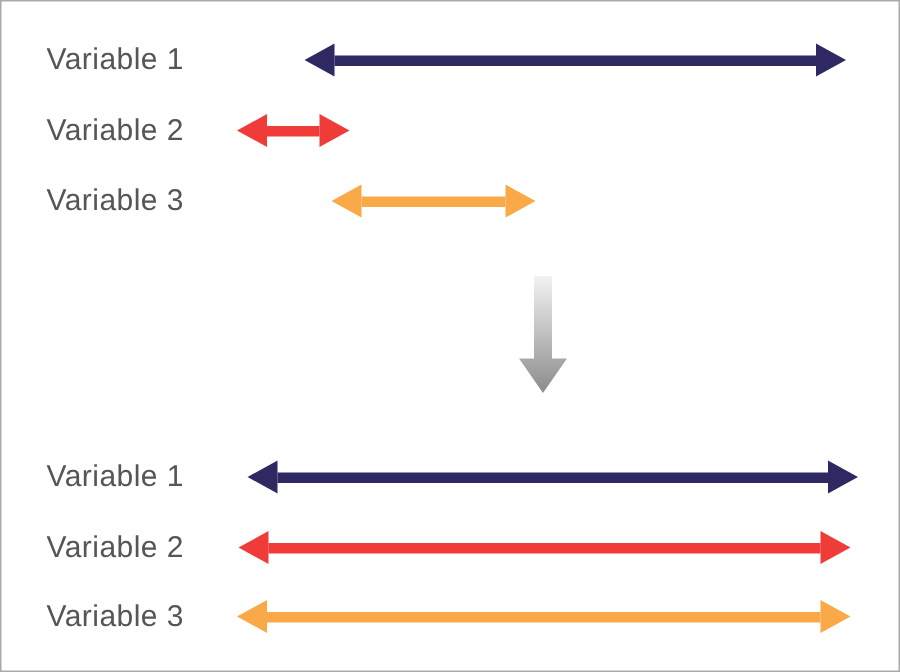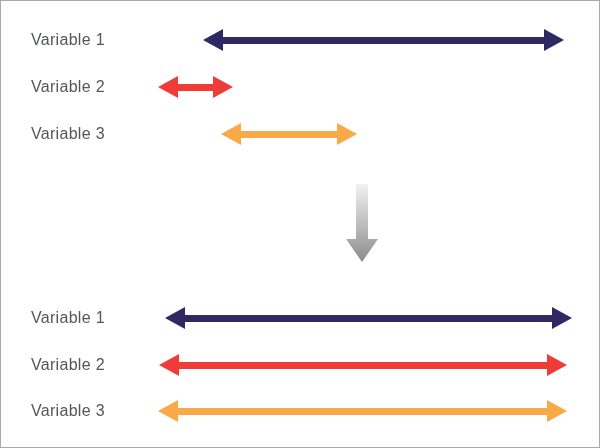--- a/index.html
+++ b/index.html
@@ -11,21 +11,21 @@
     height: 448px;
     box-sizing: border-box;
     background: #ffffff;
     border: 1px solid #a9a9a9;
     overflow: hidden;
   }
 
   .var-label {
     position: absolute;
     left: 30px;
-    font-size: 16px;
+    font-size: 20px;
     line-height: 24px;
     color: #54565a;
     letter-spacing: 0.3px;
     white-space: nowrap;
   }
 
   
   .darrow {
     position: absolute;
     display: flex;

